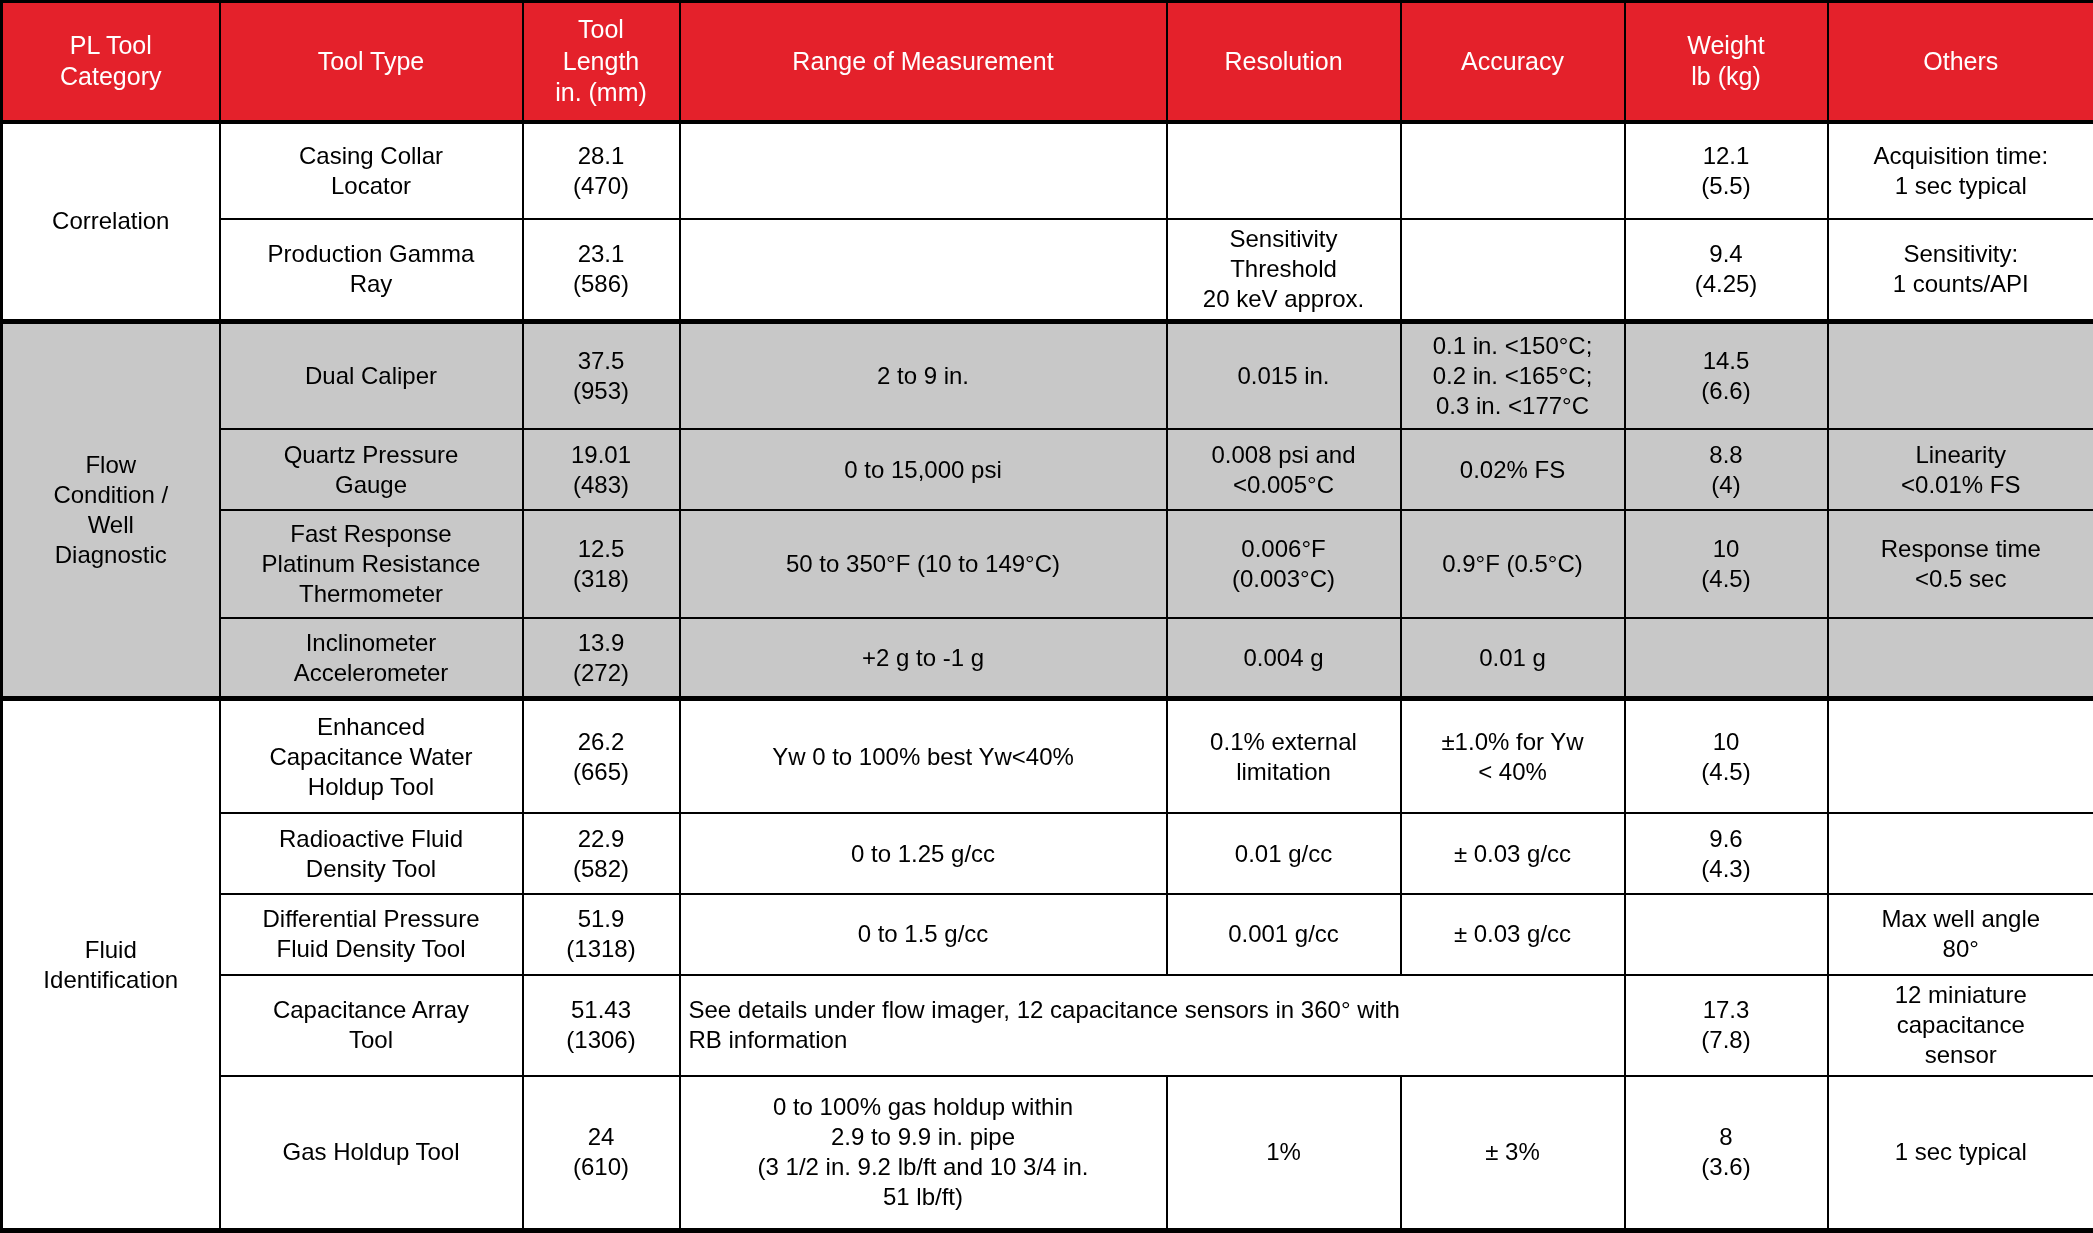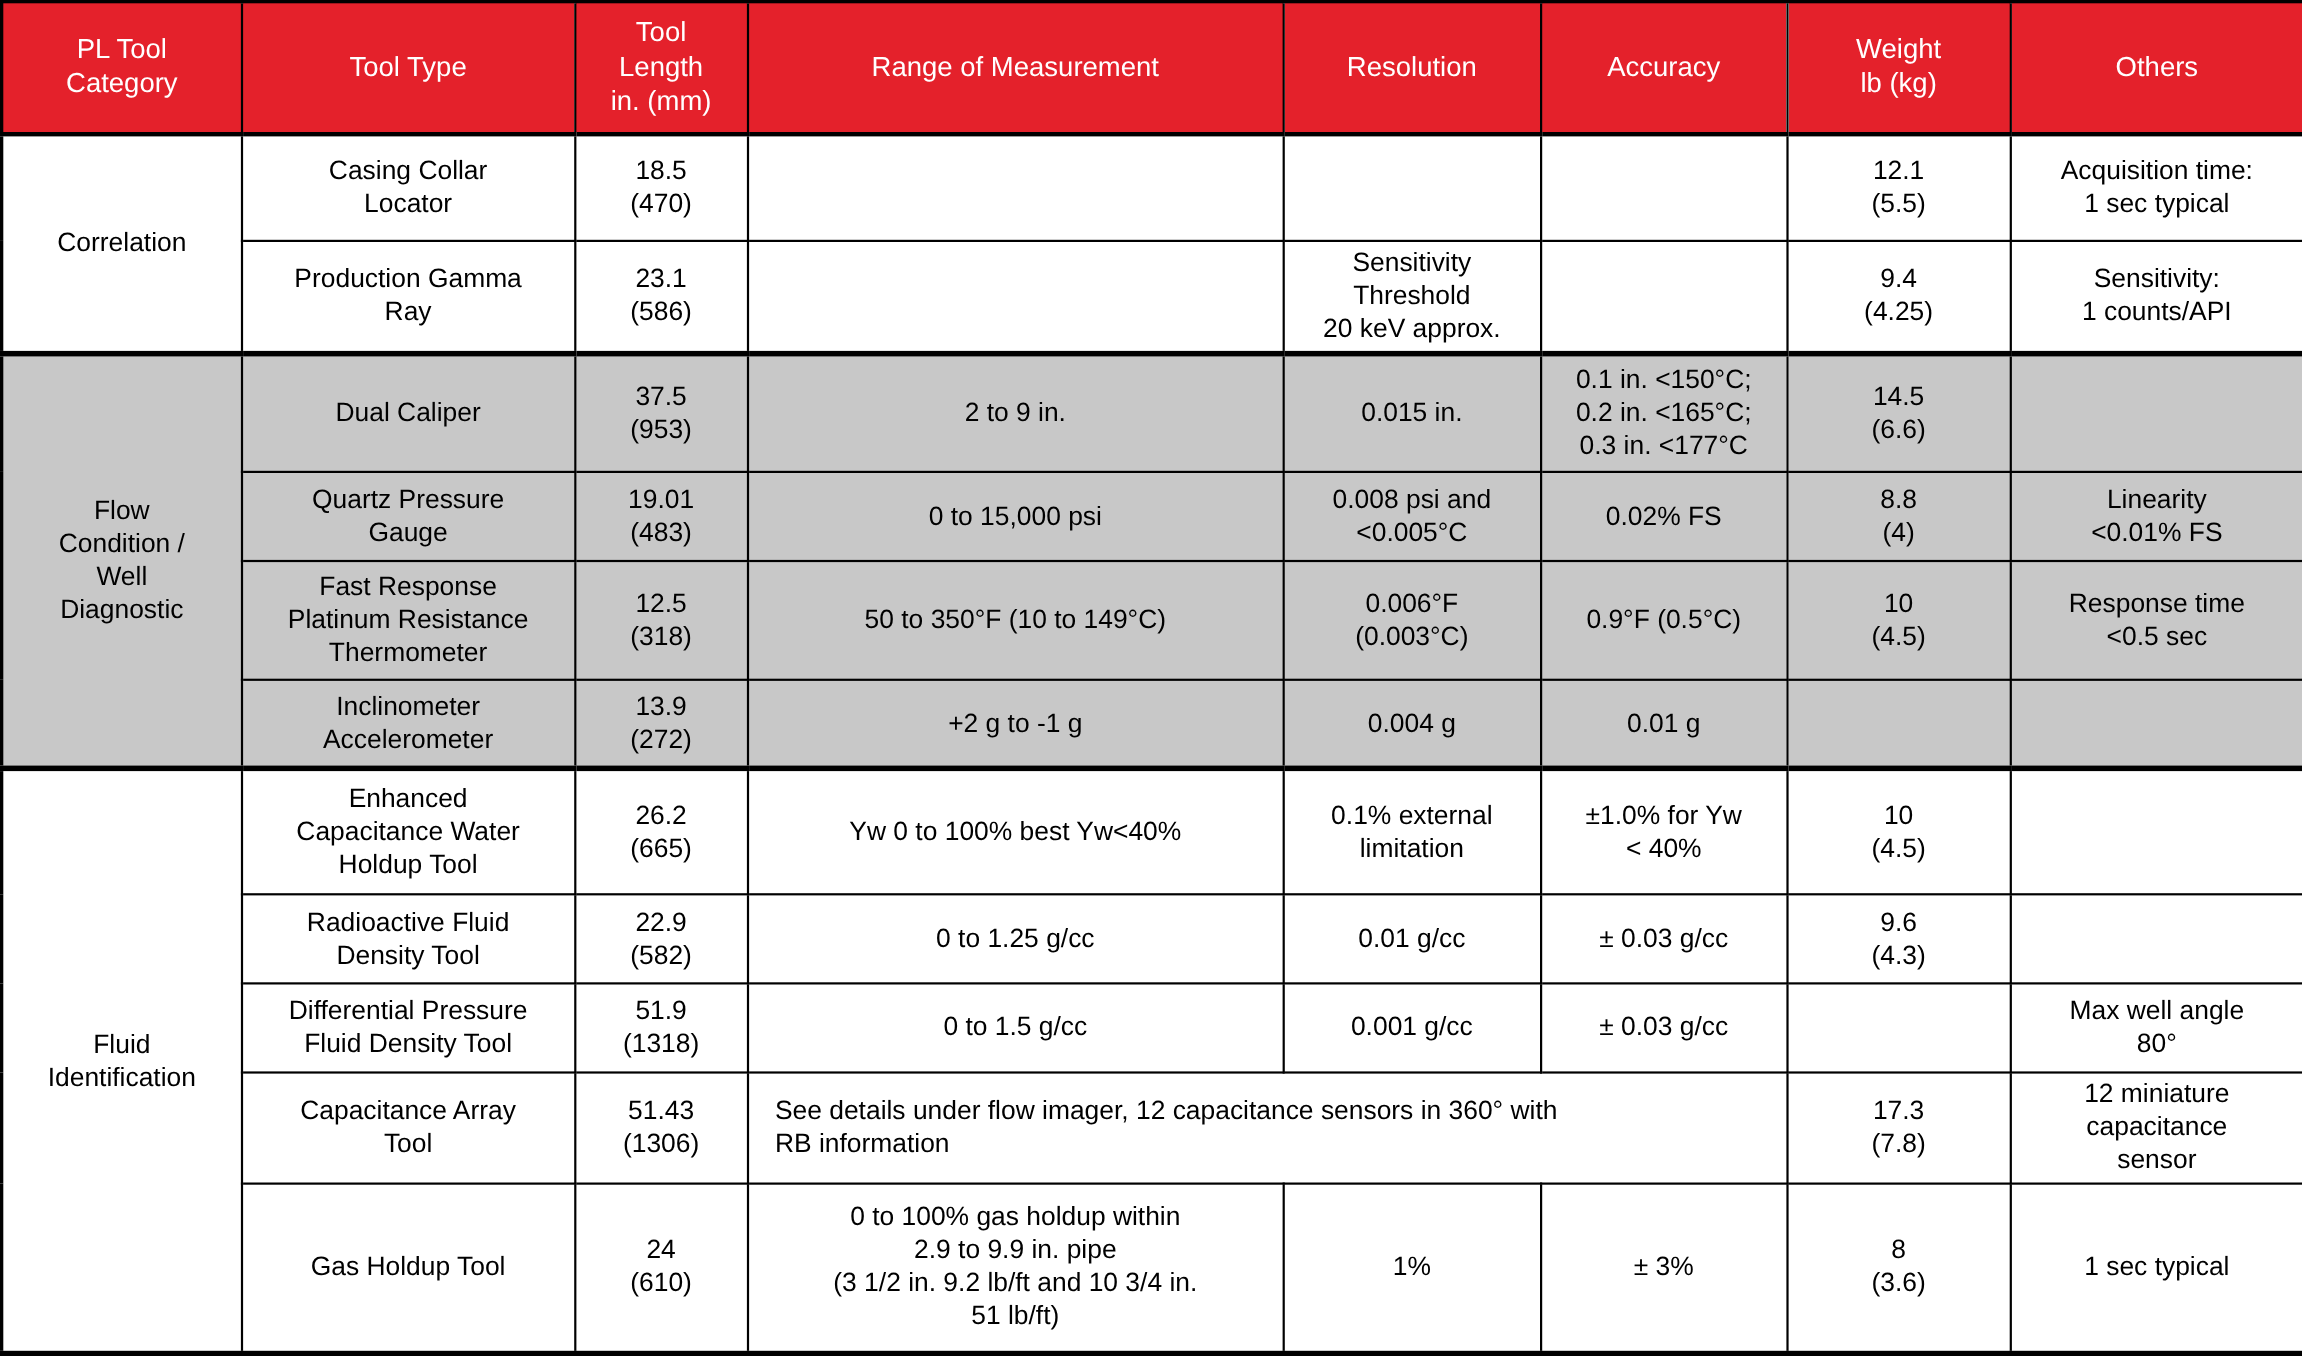--- a/index.html
+++ b/index.html
@@ -33,21 +33,21 @@
   thead th{
     background:var(--header-bg);
     color:var(--header-text);
     font-weight:normal;
     font-size:25px;
     border-bottom:4px solid var(--border);
   }
   td{font-size:24px;}
   tr.shaded td{background:var(--shaded-bg);}
   tr.group-start td{border-top:5px solid var(--border);}
-  td.left{text-align:left;padding-left:24px;}
+  td.left{text-align:left;padding-left:8px;}
 </style>
 </head>
 <body>
 
 <table>
   <colgroup>
     <col style="width:218px">
       <col style="width:303px">
       <col style="width:157px">
       <col style="width:487px">
@@ -71,21 +71,21 @@
 lb (kg)</th>
       <th>Others</th>
     </tr>
   </thead>
   <tbody>
 
     <tr style="height:96px">
       <td rowspan="2">Correlation</td>
       <td>Casing Collar
 Locator</td>
-      <td>18.5
+      <td>28.1
 (470)</td>
       <td></td>
       <td></td>
       <td></td>
       <td>12.1
 (5.5)</td>
       <td>Acquisition time:
 1 sec typical</td>
     </tr>
     <tr style="height:97px">

